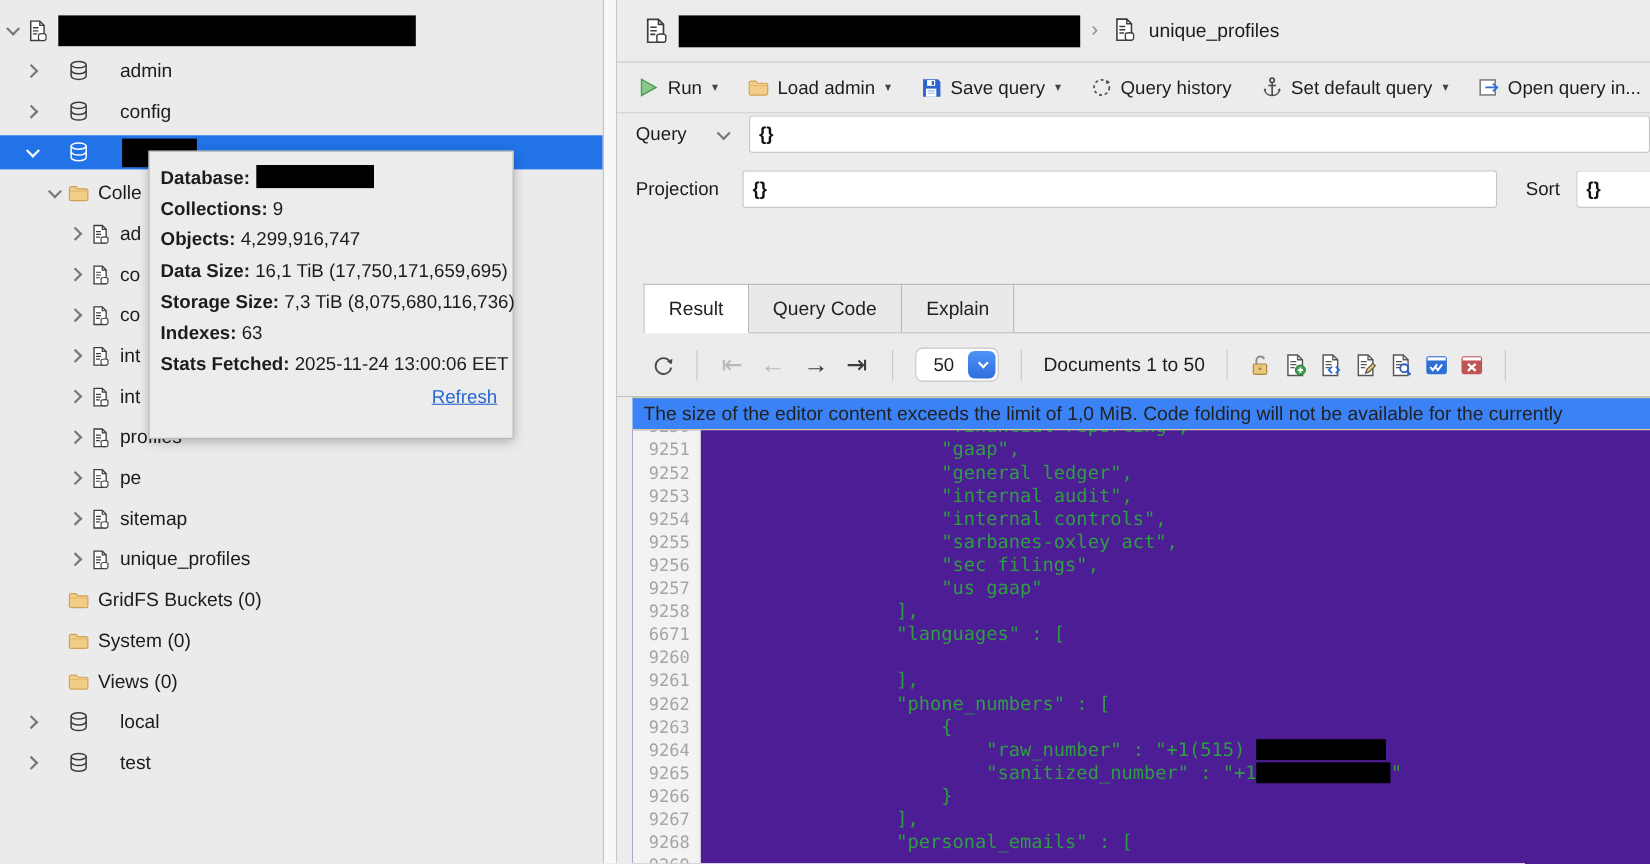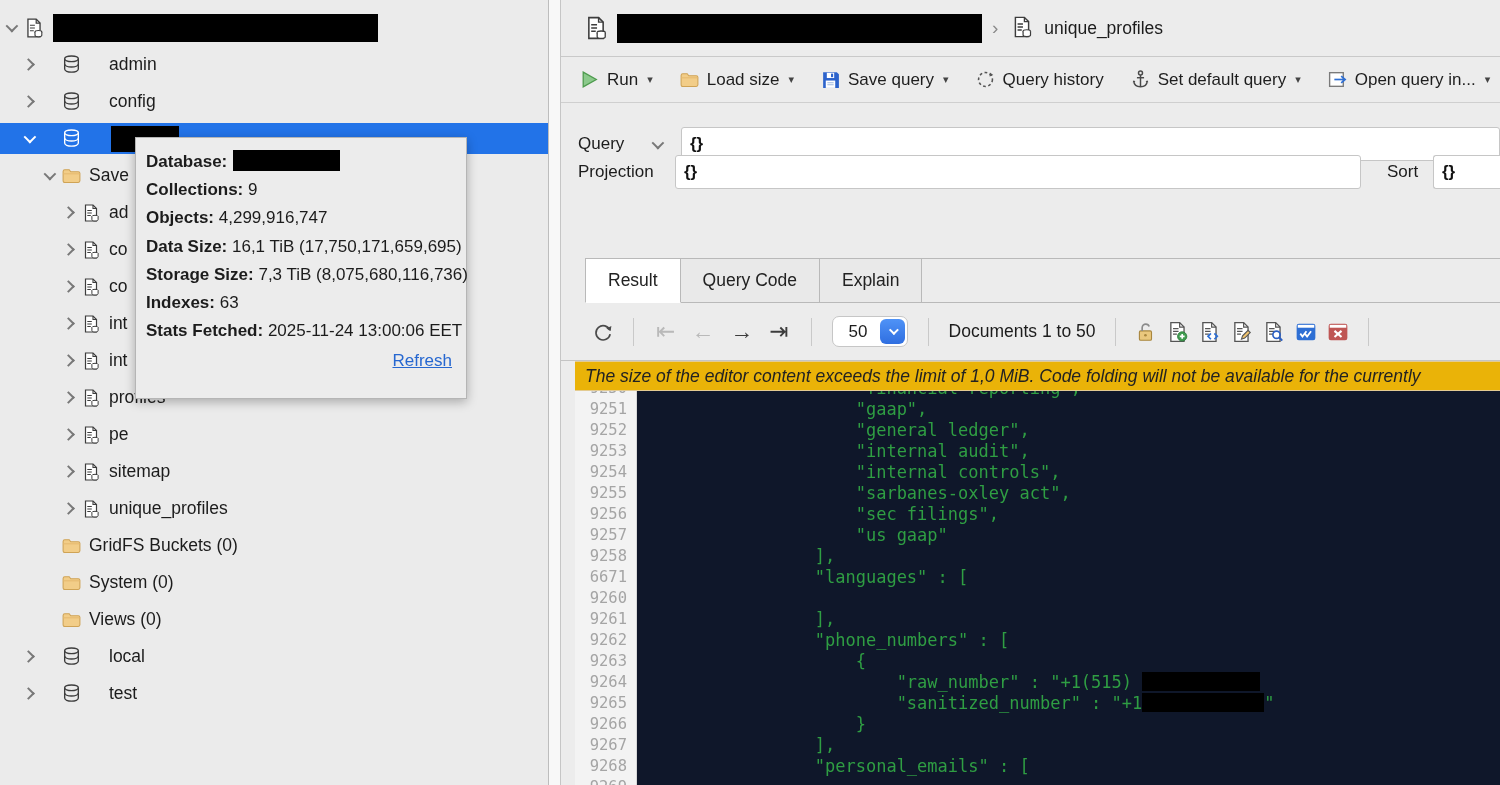--- a/index.html
+++ b/index.html
@@ -40,21 +40,21 @@
 
   .toolbar { position:absolute; left:0; top:57px; width:100%; height:46px; border-bottom:1px solid #cfcfcf; display:flex; align-items:center; padding-left:18px; gap:26px; }
   .tbtn { display:inline-flex; align-items:center; gap:7px; font-size:17px; color:#1e1e1e; cursor:default; white-space:nowrap; }
   .tbtn .ticon20 { width:21px; height:21px; display:inline-flex; flex:none; }
   .caret { font-size:11px; color:#444; margin-left:2px; }
 
   
   .qform { position:absolute; left:0; top:103px; width:100%; height:152px; }
   .frow { position:absolute; left:0; width:100%; display:flex; align-items:center; padding-left:17px; font-size:17px; }
   .frow input { height:34px; border:1px solid #c6c6c6; border-radius:3px; background:#fff; font-family:"Liberation Sans",sans-serif; font-size:17px; font-weight:bold; padding:0 8px; color:#111; outline:none; }
-  .row-query { top:24px; }
+  .row-query { top:2px; }
   .row-proj  { top:52px;justify-content:flex-end; }
   .row-skip  { top:95px; }
   .flabel { flex:none; }
   .lab-query { width:64px; }
   .lab-proj, .lab-skip { width:97px; }
   .lab-sort, .lab-limit { width:46px; margin-left:26px; flex:none; }
   .inp-query { flex:1; margin-left:20px; min-width:0; }
   .inp-proj, .inp-skipv { width:686px; flex:none; }
   .inp-sort, .inp-limit { flex:1; min-width:0; border-right:none !important; border-top-right-radius:0 !important; border-bottom-right-radius:0 !important; }
   .qchev { margin-left:10px; margin-right:0; }
@@ -71,22 +71,22 @@
   .vsep { width:1px; height:28px; background:#c9c9c9; margin:0 14px; flex:none; }
   .navarrow { font-size:23px; color:#3c3c3c; margin:0 8px; line-height:1; }
   .navarrow.disabled { color:#b9b9b9; }
   .pagesel { width:76px; height:31px; background:#fff; border:1px solid #c6c6c6; border-radius:7px; display:flex; align-items:center; justify-content:space-between; padding-left:16px; margin:0 6px; }
   .pagesel .num { font-size:17px; }
   .selbtn { width:25px; height:25px; background:linear-gradient(#4f93f7,#2f6ee0); border-radius:6px; margin-right:2px; display:flex; align-items:center; justify-content:center; }
   .docs { font-size:17.5px; margin:0 6px; white-space:nowrap; }
   .dicon { width:22px; height:22px; display:inline-flex; margin:0 5px; flex:none; }
 
   
-  .banner { position:absolute; left:14px; right:0; top:361px; height:30px; background:#eab308; border-top:1px solid #e3cb92; border-bottom:1px solid #e3cb92; display:flex; align-items:center; padding-left:10px; font-size:17.5px; color:#222; white-space:nowrap; overflow:hidden; z-index:3;font-style:italic; }
-  .editor { position:absolute; left:14px; right:0; top:391px; bottom:0; background:#0f172a; overflow:hidden; }
+  .banner { position:absolute; left:14px; right:0; top:361px; height:30px; background:#3b82f6; border-top:1px solid #e3cb92; border-bottom:1px solid #e3cb92; display:flex; align-items:center; padding-left:10px; font-size:17.5px; color:#222; white-space:nowrap; overflow:hidden; z-index:3; }
+  .editor { position:absolute; left:14px; right:0; top:391px; bottom:0; background:#4c1d95; overflow:hidden; }
   .gutterbg { position:absolute; left:0; top:0; bottom:0; width:62px; background:#f3f3f3; border-right:1px solid #d8d8d8; }
   .lines { position:relative; margin-top:-13px; }
   .cl { display:flex; height:21px; line-height:21px; font-family:"DejaVu Sans Mono", monospace; font-size:17px; white-space:pre; }
   .ln { width:62px; padding-right:10px; text-align:right; color:#a5a5a5; font-size:15.5px; flex:none; }
   .ct { padding-left:14px; color:#2f9e43; }
   .ri { display:inline-block; width:118px; height:19px; background:#000; vertical-align:-4px; }
   .ri2 { width:122px; }
 
   
   #tooltip { position:absolute; left:135px; top:137px; width:332px; height:262px; background:#ececec; border:1px solid #b5b5b5; box-shadow:0 3px 10px rgba(0,0,0,.28); z-index:50; padding:10px 14px 8px 10px; font-size:17px; line-height:28.2px; }
@@ -244,21 +244,21 @@
 
     <div class="trow lv2">
       <span class="chevbox">
           <span class="cv down"></span>
         </span>
       <span class="ticon">
           <svg class="ic" width="21" height="21">
             <use href="#i-folder"></use>
           </svg>
         </span>
-      <span>Save</span>
+      <span>Colle</span>
     </div>
 
     <div class="trow lv3">
       <span class="chevbox">
           <span class="cv right"></span>
         </span>
       <span class="ticon">
           <svg class="ic" width="20" height="20">
             <use href="#i-coll"></use>
           </svg>
@@ -453,21 +453,21 @@
           </span>
         <span>Run</span>
         <span class="caret">▾</span>
       </span>
       <span class="tbtn">
         <span class="ticon20">
             <svg class="ic" width="21" height="21">
               <use href="#i-folder"></use>
             </svg>
           </span>
-        <span>Load size</span>
+        <span>Load admin</span>
         <span class="caret">▾</span>
       </span>
       <span class="tbtn">
         <span class="ticon20">
             <svg class="ic" width="21" height="21">
               <use href="#i-save"></use>
             </svg>
           </span>
         <span>Save query</span>
         <span class="caret">▾</span>

